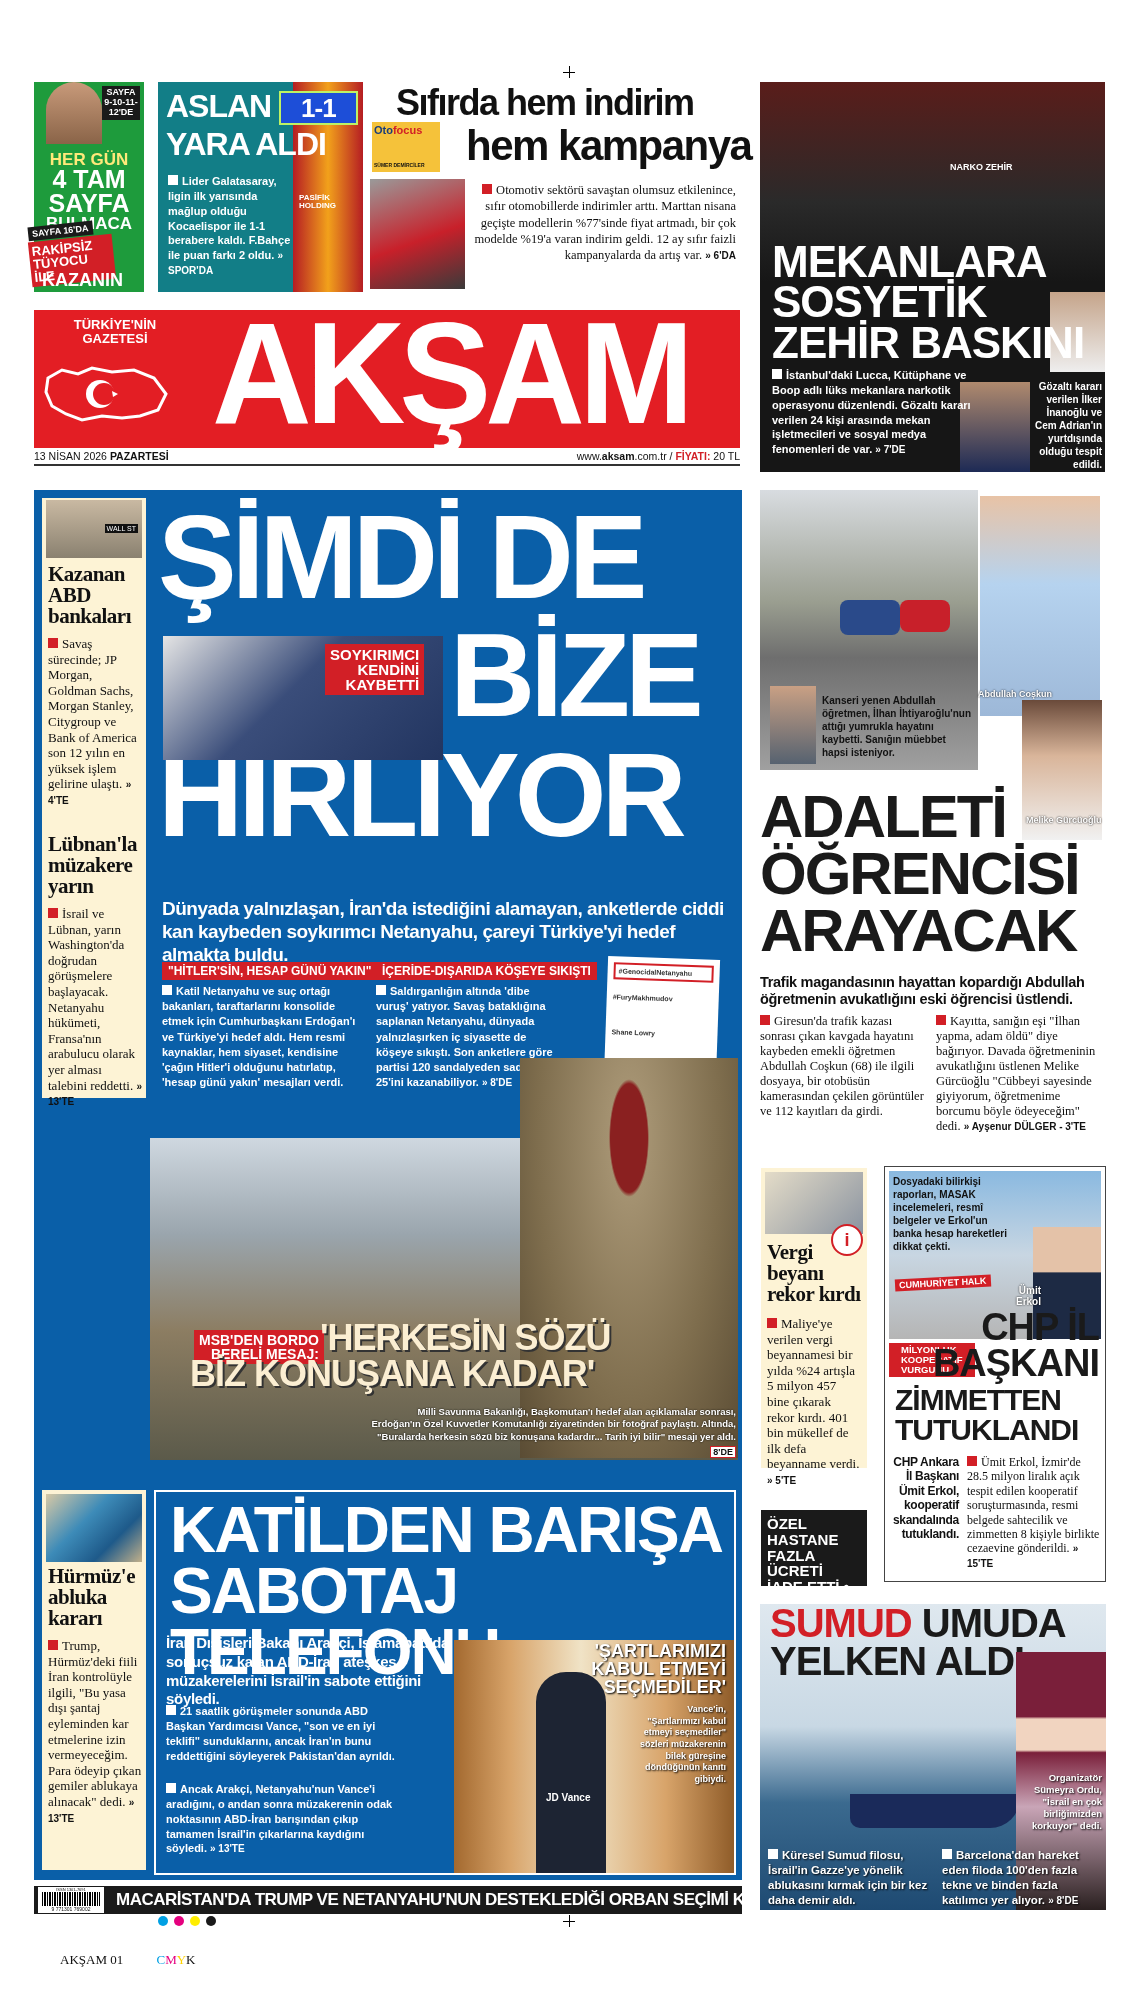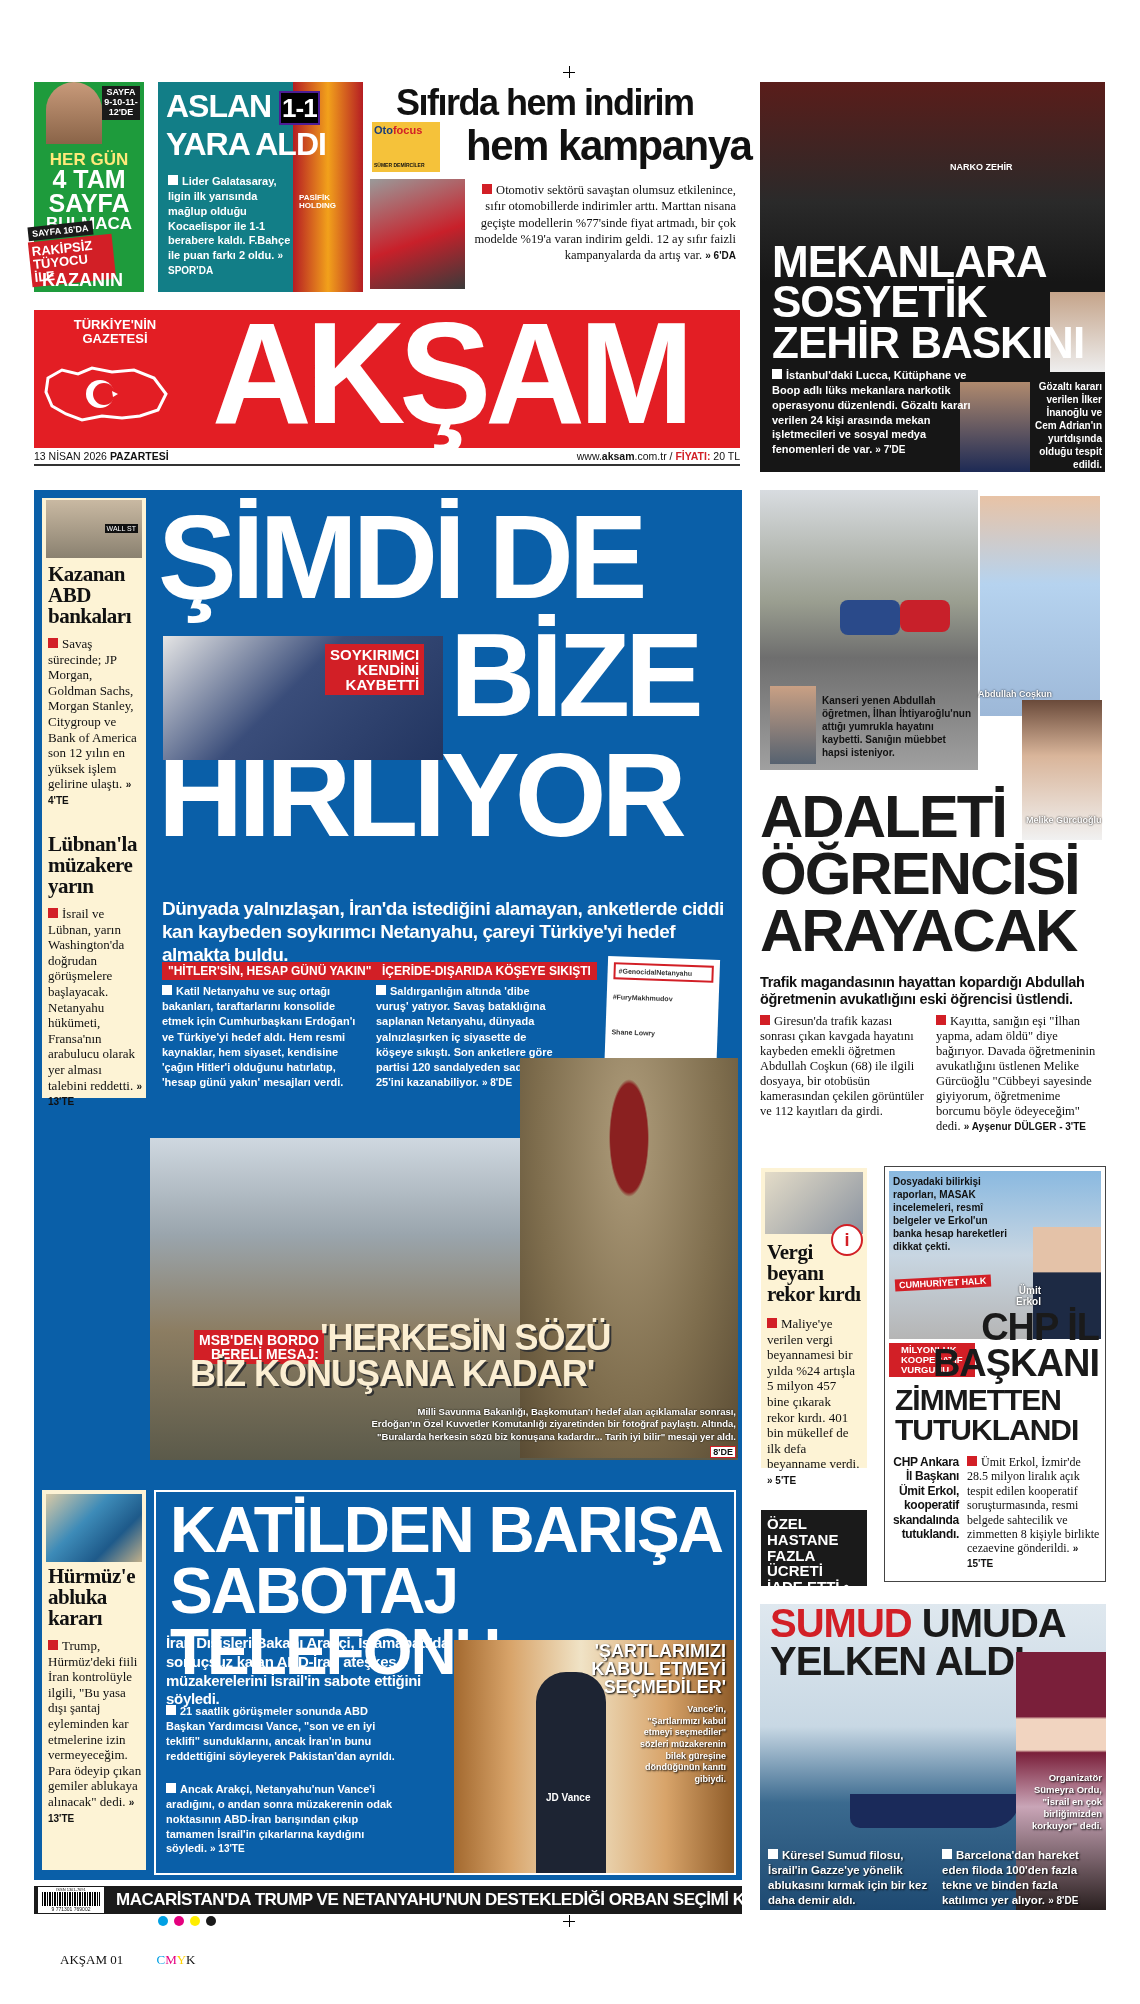--- a/index.html
+++ b/index.html
@@ -33,21 +33,21 @@
     <div>TÜYOCU İLE</div>
   </div>
   <div class="abs" style="left:8px;top:188px;font-weight:900;font-size:18px;color:#fff">KAZANIN</div>
 </div>
 
 <div class="abs" style="left:158px;top:82px;width:205px;height:210px;background:#127e87;overflow:hidden">
   <div class="abs" style="left:135px;top:0;width:70px;height:210px;background:linear-gradient(90deg,#b51d23 0%,#f2a11b 50%,#b51d23 100%)"></div>
   <div class="abs" style="left:141px;top:112px;color:#fff;font-size:8px;font-weight:bold;line-height:1">PASİFİK HOLDING</div>
   <div class="abs hl-white" style="left:8px;top:10px;font-size:32px;letter-spacing:-1px">
     <span>ASLAN</span>
-    <span style="background:#000000;font-size:26px;padding:0 1px;border:2px solid #4c1d95">1-1</span>
+    <span style="background:#1d4ed8;font-size:26px;padding:0 20px;border:2px solid #bef264">1-1</span>
   </div>
   <div class="abs hl-white" style="left:8px;top:48px;font-size:32px;letter-spacing:-1px">YARA ALDI</div>
   <div class="abs" style="left:10px;top:92px;width:128px;color:#fff;font-weight:bold;font-size:11px;line-height:1.35">
     <span class="sq" style="background:#fff"></span><span>Lider Galatasaray, ligin ilk yarısında mağlup olduğu Kocaelispor ile 1-1 berabere kaldı. F.Bahçe ile puan farkı 2 oldu.</span>
     <span class="ref">» SPOR'DA</span>
   </div>
 </div>
 
 <div class="abs" style="left:370px;top:82px;width:370px;height:210px">
   <div class="abs" style="left:96px;top:40px;font-size:42px;font-weight:900;letter-spacing:-1.5px;color:#111;white-space:nowrap">hem kampanya</div>

